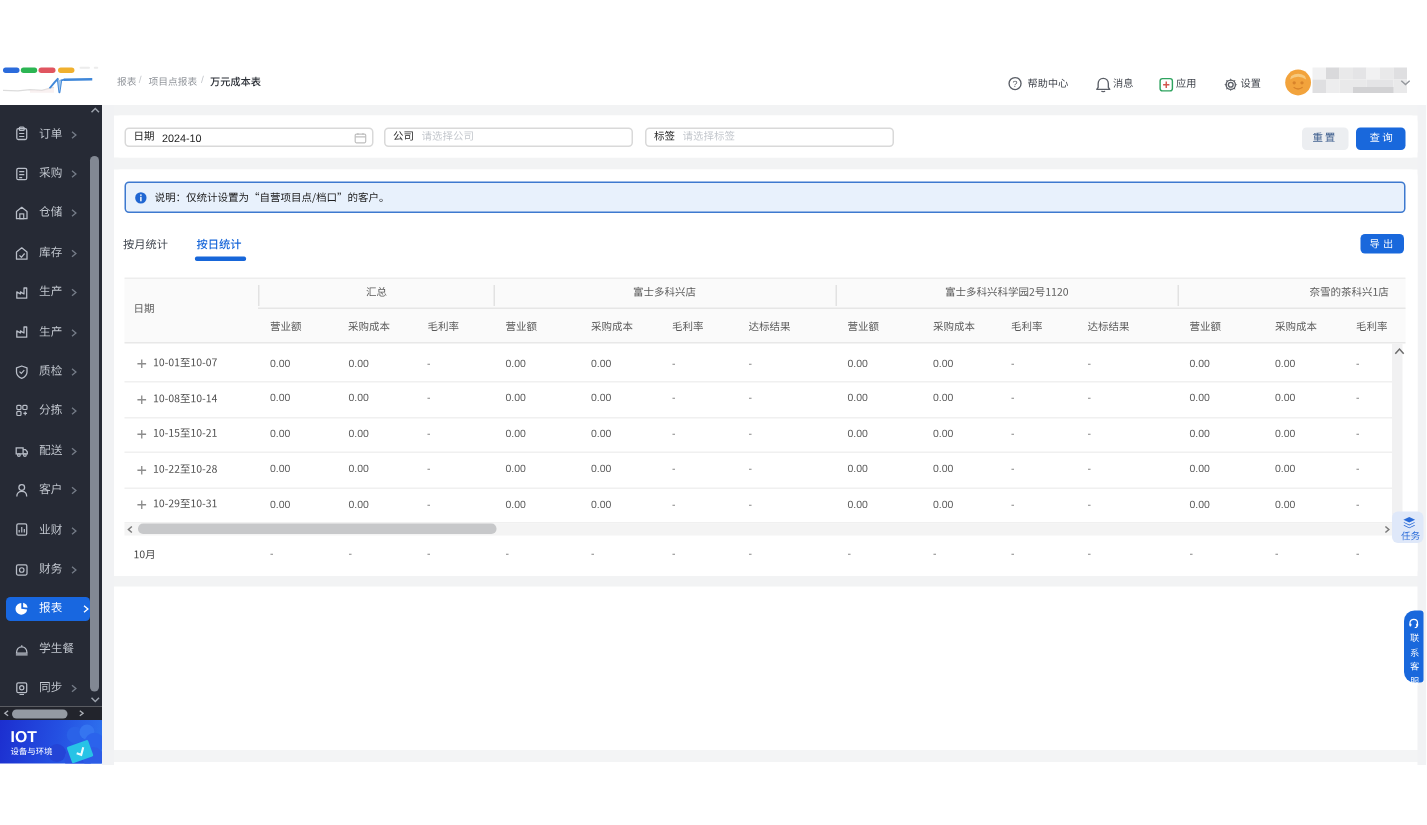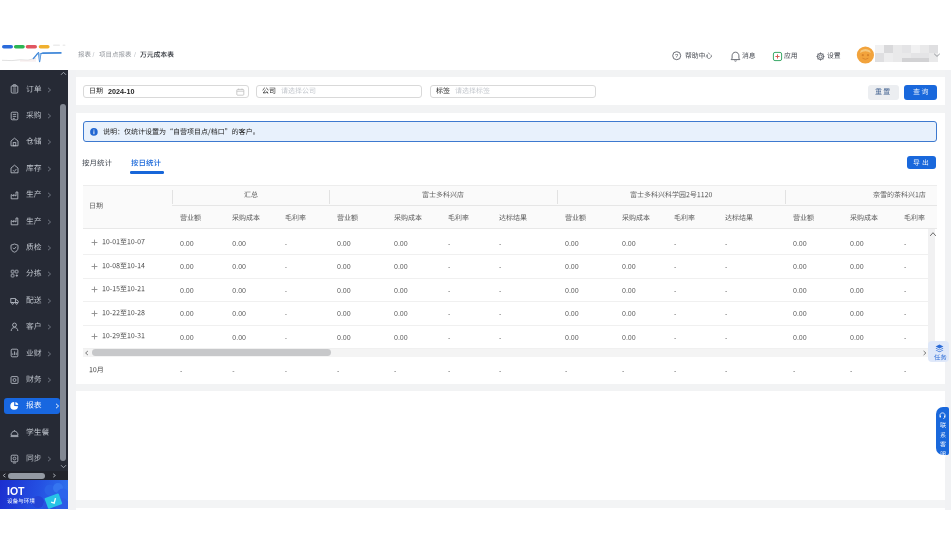--- a/index.html
+++ b/index.html
@@ -356,21 +356,21 @@
         </g>
       </svg></div>
 <div style="position:absolute;left:76px;top:77px;width:868.5px;height:27.5px;background:#ffffff;border-radius:4px;"></div>
 <div style="position:absolute;left:82.5px;top:84.5px;width:166.5px;height:13.5px;border:1px solid #d9d9d9;border-radius:3px;background:#fff;"></div>
 <div style="position:absolute;left:89.00px;top:87.20px;line-height:0;"><svg width="14.00" height="8.26" viewBox="0 0 14.00 8.26" xmlns="http://www.w3.org/2000/svg" style="overflow:visible">
         <g fill="#262626" transform="translate(0,6.16) scale(0.007000)">
           <path transform="translate(0.0,0)" d="M253 -352H752V-71H253ZM253 -426V-697H752V-426ZM176 -772V69H253V4H752V64H832V-772Z"></path>
           <path transform="translate(1000.0,0)" d="M178 -143C148 -76 95 -9 39 36C57 47 87 68 101 80C155 30 213 -47 249 -123ZM321 -112C360 -65 406 1 424 42L486 6C465 -35 419 -97 379 -143ZM855 -722V-561H650V-722ZM580 -790V-427C580 -283 572 -92 488 41C505 49 536 71 548 84C608 -11 634 -139 644 -260H855V-17C855 -1 849 3 835 4C820 5 769 5 716 3C726 23 737 56 740 76C813 76 861 75 889 62C918 50 927 27 927 -16V-790ZM855 -494V-328H648C650 -363 650 -396 650 -427V-494ZM387 -828V-707H205V-828H137V-707H52V-640H137V-231H38V-164H531V-231H457V-640H531V-707H457V-828ZM205 -640H387V-551H205ZM205 -491H387V-393H205ZM205 -332H387V-231H205Z"></path>
         </g>
       </svg></div>
-<div style="position:absolute;left:108.0px;top:91.7px;transform:translateY(-50%);font-size:7.2px;font-weight:700;color:#262626;line-height:1;white-space:nowrap;">2024-10</div>
+<div style="position:absolute;left:108.0px;top:91.7px;transform:translateY(-50%);font-size:7.2px;font-weight:400;color:#262626;line-height:1;white-space:nowrap;">2024-10</div>
 <div style="position:absolute;left:255.5px;top:84.5px;width:166.5px;height:13.5px;border:1px solid #d9d9d9;border-radius:3px;background:#fff;"></div>
 <div style="position:absolute;left:262.00px;top:87.20px;line-height:0;"><svg width="14.00" height="8.26" viewBox="0 0 14.00 8.26" xmlns="http://www.w3.org/2000/svg" style="overflow:visible">
         <g fill="#262626" transform="translate(0,6.16) scale(0.007000)">
           <path transform="translate(0.0,0)" d="M324 -811C265 -661 164 -517 51 -428C71 -416 105 -389 120 -374C231 -473 337 -625 404 -789ZM665 -819 592 -789C668 -638 796 -470 901 -374C916 -394 944 -423 964 -438C860 -521 732 -681 665 -819ZM161 14C199 0 253 -4 781 -39C808 2 831 41 848 73L922 33C872 -58 769 -199 681 -306L611 -274C651 -224 694 -166 734 -109L266 -82C366 -198 464 -348 547 -500L465 -535C385 -369 263 -194 223 -149C186 -102 159 -72 132 -65C143 -43 157 -3 161 14Z"></path>
           <path transform="translate(1000.0,0)" d="M95 -598V-532H698V-598ZM88 -776V-704H812V-33C812 -14 806 -8 788 -8C767 -7 698 -6 629 -9C640 14 652 51 655 73C745 73 807 72 842 59C878 46 888 20 888 -32V-776ZM232 -357H555V-170H232ZM159 -424V-29H232V-104H628V-424Z"></path>
         </g>
       </svg></div>
 <div style="position:absolute;left:281.00px;top:87.20px;line-height:0;"><svg width="35.00" height="8.26" viewBox="0 0 35.00 8.26" xmlns="http://www.w3.org/2000/svg" style="overflow:visible">
         <g fill="#c2c6cc" transform="translate(0,6.16) scale(0.007000)">
           <path transform="translate(0.0,0)" d="M107 -772C159 -725 225 -659 256 -617L307 -670C276 -711 208 -773 155 -818ZM42 -526V-454H192V-88C192 -44 162 -14 144 -2C157 13 177 44 184 62C198 41 224 20 393 -110C385 -125 373 -154 368 -174L264 -96V-526ZM494 -212H808V-130H494ZM494 -265V-342H808V-265ZM614 -840V-762H382V-704H614V-640H407V-585H614V-516H352V-458H960V-516H688V-585H899V-640H688V-704H929V-762H688V-840ZM424 -400V79H494V-75H808V-5C808 7 803 11 790 12C776 13 728 13 677 11C687 29 696 57 699 76C770 76 816 76 843 64C872 53 880 33 880 -4V-400Z"></path>

